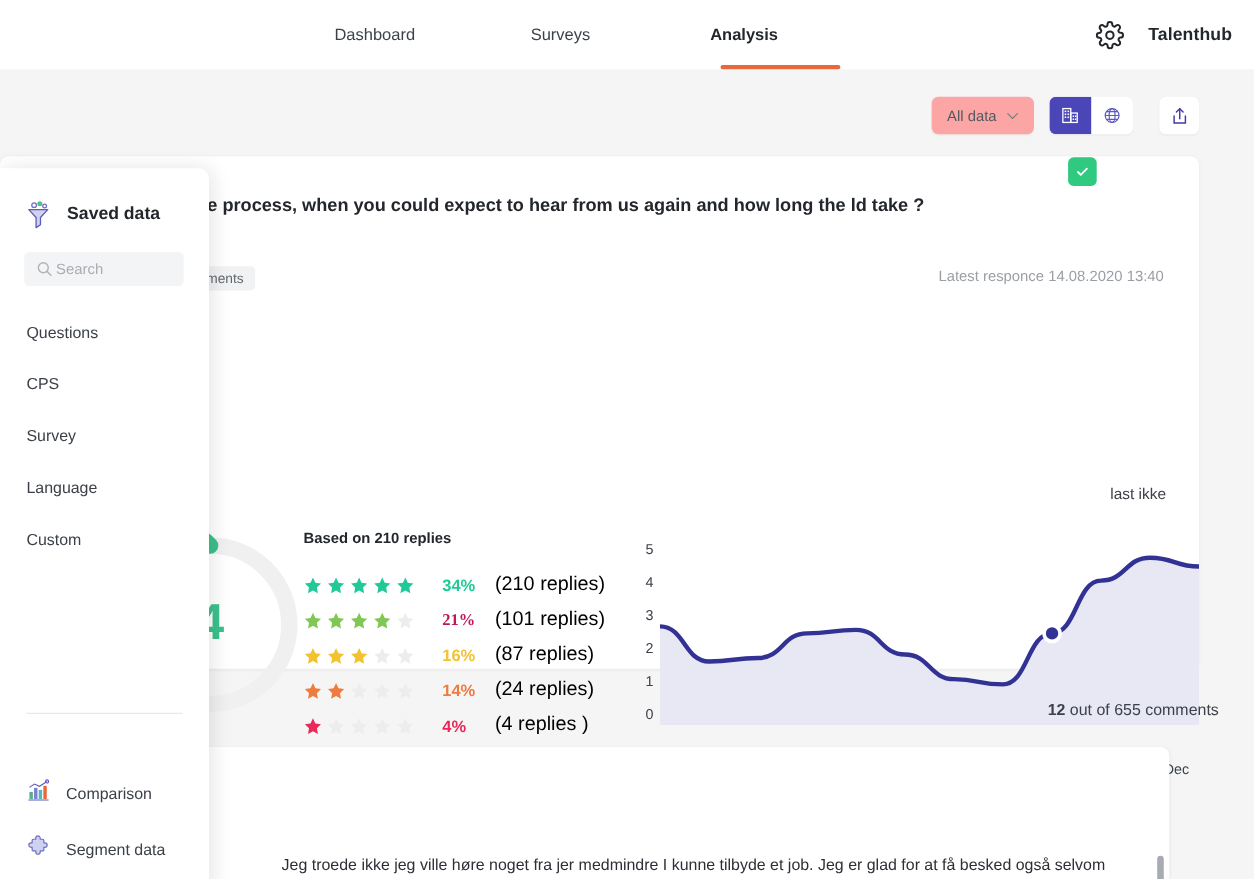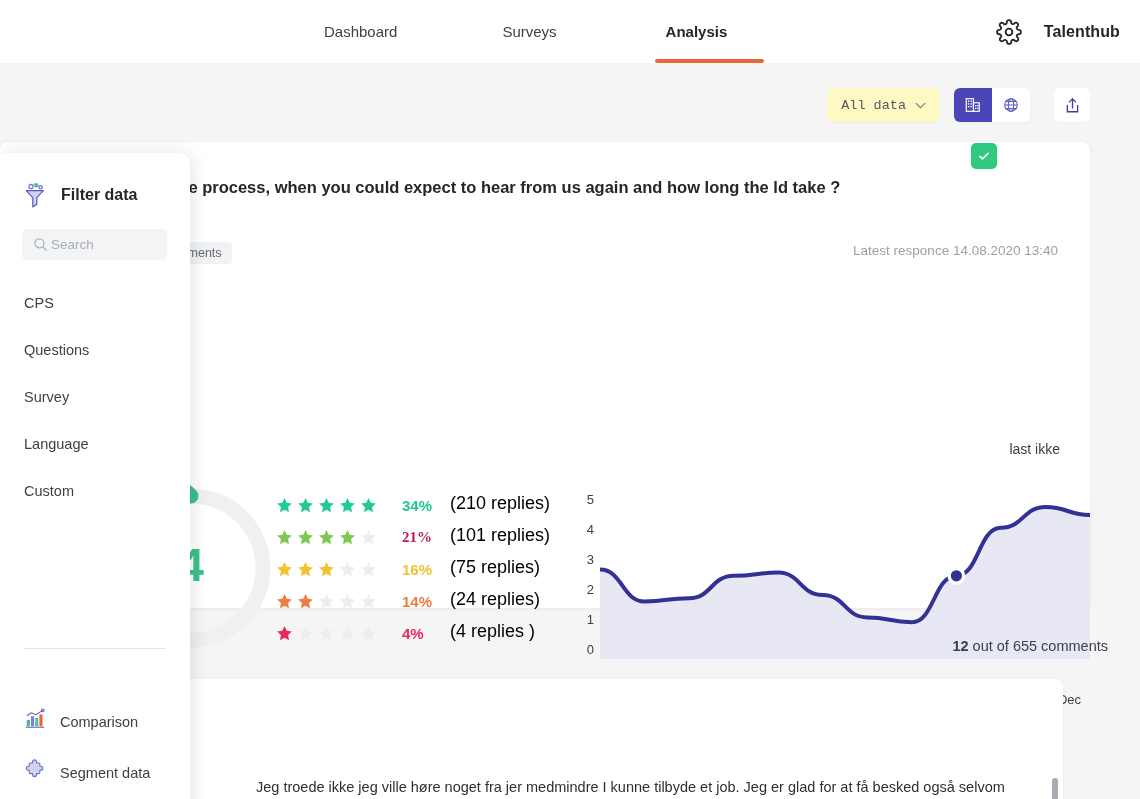--- a/index.html
+++ b/index.html
@@ -11,21 +11,21 @@
   }
   #root { position: relative; width: 1140px; height: 799px; }
 
   
   .topnav {
     position: absolute; left: 0; top: 0; width: 1140px; height: 63px;
     background: #ffffff;
     display: flex; align-items: center;
     z-index: 30;
   }
-  .nav-tabs { position: absolute; left: 304px; top: 0; height: 63px; display: flex; align-items: center; }
+  .nav-tabs { position: absolute; left: 284px; top: 0; height: 63px; display: flex; align-items: center; }
   .nav-tab {
     position: relative; height: 63px; display: flex; align-items: center;
     font-size: 15px; color: #3c4149; cursor: pointer;
   }
   .nav-tab.t1 { margin-left: 20px; }
   .nav-tab.t2 { margin-left: 105px; }
   .nav-tab.t3 { margin-left: 109px; font-weight: bold; color: #23272c; }
   .nav-underline {
     position: absolute; left: 655px; top: 59px; width: 109px; height: 4px;
     background: #e8683c; border-radius: 2px;
@@ -37,25 +37,24 @@
   
   .page {
     position: absolute; left: 0; top: 63px; width: 1140px; height: 736px;
     background: #f5f5f6;
     overflow: hidden;
   }
 
   
   .toolbar { position: absolute; right: 50px; top: 25px; display: flex; align-items: center; gap: 14px; }
   .alldata {
-    background: #fef9c3; border-radius: 6px; height: 34px;
+    background: #fca5a5; border-radius: 6px; height: 34px;
     display: flex; align-items: center; gap: 9px; padding: 0 14px;
     font-size: 13.5px; color: #55595f; cursor: pointer;
     box-shadow: 0 1px 2px rgba(0,0,0,.04);
-    font-family: Liberation Mono, monospace;
   }
   .chev { width: 11px; height: 7px; display: block; }
   .segbtns { display: flex; background: #fff; border-radius: 6px; overflow: hidden; box-shadow: 0 1px 2px rgba(0,0,0,.04); }
   .segbtn { width: 38px; height: 34px; display: flex; align-items: center; justify-content: center; cursor: pointer; }
   .segbtn.active { background: #4a46b8; }
   .exportbtn {
     width: 36px; height: 34px; background: #fff; border-radius: 6px;
     display: flex; align-items: center; justify-content: center; cursor: pointer;
     box-shadow: 0 1px 2px rgba(0,0,0,.04); margin-left: 10px;
   }
@@ -233,20 +232,21 @@
 
       <svg class="gauge" viewBox="0 0 166 166">
         <circle cx="83" cy="83" r="72" fill="none" stroke="#f0f0f1" stroke-width="15"></circle>
         <path d="M 83 11 A 72 72 0 1 0 33.1 132.9" fill="none" stroke="#3cc08a" stroke-width="15" stroke-linecap="round"></path>
         <text x="83" y="96" text-anchor="middle" font-family="Liberation Sans, sans-serif" font-size="46" font-weight="bold" fill="#3cc08a">4</text>
       </svg>
       <div class="bench">rk: 6.1</div>
       <div class="bench-sub">erage</div>
 
       <div class="dist">
+        <div class="dist-title">Based on 210 replies</div>
         <div class="dist-rows">
             <div class="dist-row">
               <div class="stars">
                 <svg class="star" viewBox="0 0 20 20">
                   <path d="M10 1.2l2.6 5.6 6 .8-4.4 4.3 1.1 6.1L10 15.1 4.7 18l1.1-6.1L1.4 7.6l6-.8z" fill="#20c997"></path>
                 </svg>
                 <svg class="star" viewBox="0 0 20 20">
                   <path d="M10 1.2l2.6 5.6 6 .8-4.4 4.3 1.1 6.1L10 15.1 4.7 18l1.1-6.1L1.4 7.6l6-.8z" fill="#20c997"></path>
                 </svg>
                 <svg class="star" viewBox="0 0 20 20">
@@ -295,21 +295,21 @@
                   <path d="M10 1.2l2.6 5.6 6 .8-4.4 4.3 1.1 6.1L10 15.1 4.7 18l1.1-6.1L1.4 7.6l6-.8z" fill="#f2c230"></path>
                 </svg>
                 <svg class="star" viewBox="0 0 20 20">
                   <path d="M10 1.2l2.6 5.6 6 .8-4.4 4.3 1.1 6.1L10 15.1 4.7 18l1.1-6.1L1.4 7.6l6-.8z" fill="#eceded"></path>
                 </svg>
                 <svg class="star" viewBox="0 0 20 20">
                   <path d="M10 1.2l2.6 5.6 6 .8-4.4 4.3 1.1 6.1L10 15.1 4.7 18l1.1-6.1L1.4 7.6l6-.8z" fill="#eceded"></path>
                 </svg>
               </div>
               <div class="pct" style="color: rgb(242, 194, 48);">16%</div>
-              <div class="reps">(75 replies)</div>
+              <div class="reps">(87 replies)</div>
             </div>
             <div class="dist-row">
               <div class="stars">
                 <svg class="star" viewBox="0 0 20 20">
                   <path d="M10 1.2l2.6 5.6 6 .8-4.4 4.3 1.1 6.1L10 15.1 4.7 18l1.1-6.1L1.4 7.6l6-.8z" fill="#ef7b3f"></path>
                 </svg>
                 <svg class="star" viewBox="0 0 20 20">
                   <path d="M10 1.2l2.6 5.6 6 .8-4.4 4.3 1.1 6.1L10 15.1 4.7 18l1.1-6.1L1.4 7.6l6-.8z" fill="#ef7b3f"></path>
                 </svg>
                 <svg class="star" viewBox="0 0 20 20">
@@ -397,37 +397,37 @@
     <div class="cmt-scroll"></div>
 
     <div class="panel">
       <div class="panel-head">
         <svg width="28" height="28" viewBox="0 0 28 28">
           <circle cx="9" cy="5.5" r="2.1" fill="none" stroke="#6f6fc4" stroke-width="1.2"></circle>
           <circle cx="14.2" cy="4.2" r="2.3" fill="#54c08a"></circle>
           <circle cx="18.6" cy="6.3" r="1.7" fill="none" stroke="#6f6fc4" stroke-width="1.2"></circle>
           <path d="M4.2 9.6h17.2l-6.6 7.1v6.6l-4 2.6v-9.2z" fill="#cfd2ee" stroke="#5b5bc0" stroke-width="1.2" stroke-linejoin="round"></path>
         </svg>
-        <span class="panel-title">Filter data</span>
+        <span class="panel-title">Saved data</span>
       </div>
 
       <div class="search-box">
         <svg width="15" height="15" viewBox="0 0 16 16" fill="none" stroke="#b0b4ba" stroke-width="1.4">
           <circle cx="6.8" cy="6.8" r="4.8"></circle>
             <path d="M10.4 10.4 14.2 14.2" stroke-linecap="round"></path>
         </svg>
         <input class="search-input" type="text" value="" placeholder="Search" style="">
       </div>
 
       <div class="panel-list">
           <div class="panel-item">
+            <span>Questions</span>
+          </div>
+          <div class="panel-item">
             <span>CPS</span>
-          </div>
-          <div class="panel-item">
-            <span>Questions</span>
           </div>
           <div class="panel-item">
             <span>Survey</span>
           </div>
           <div class="panel-item">
             <span>Language</span>
           </div>
           <div class="panel-item">
             <span>Custom</span>
           </div>

